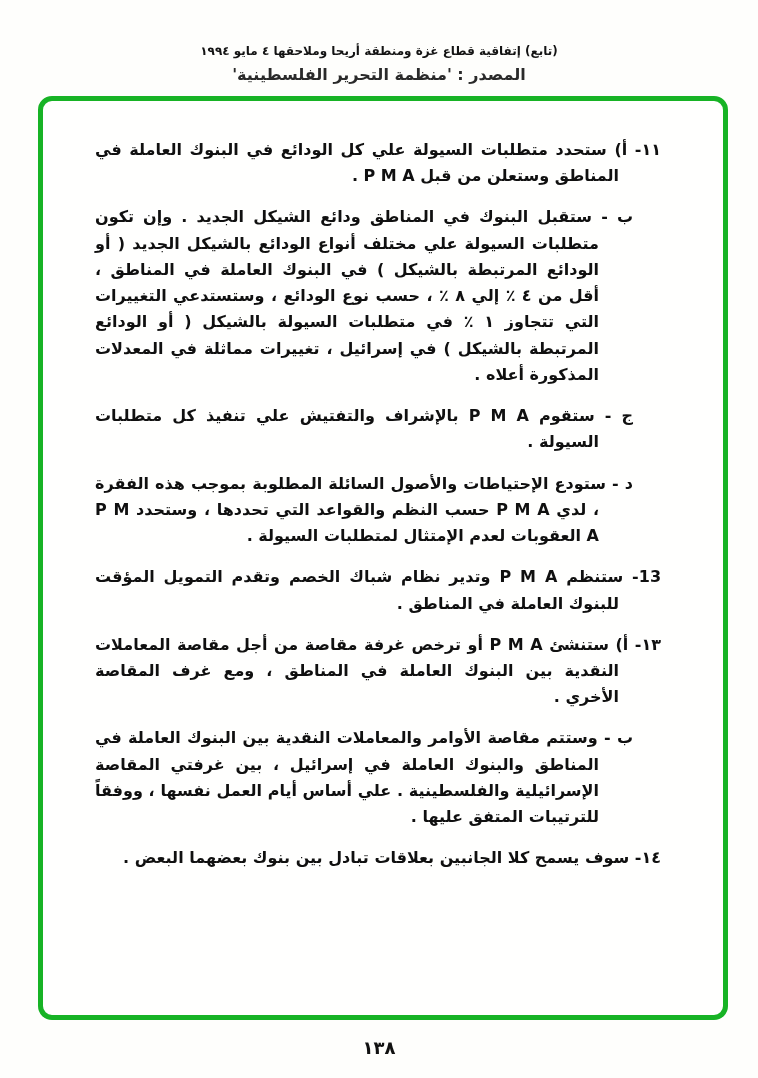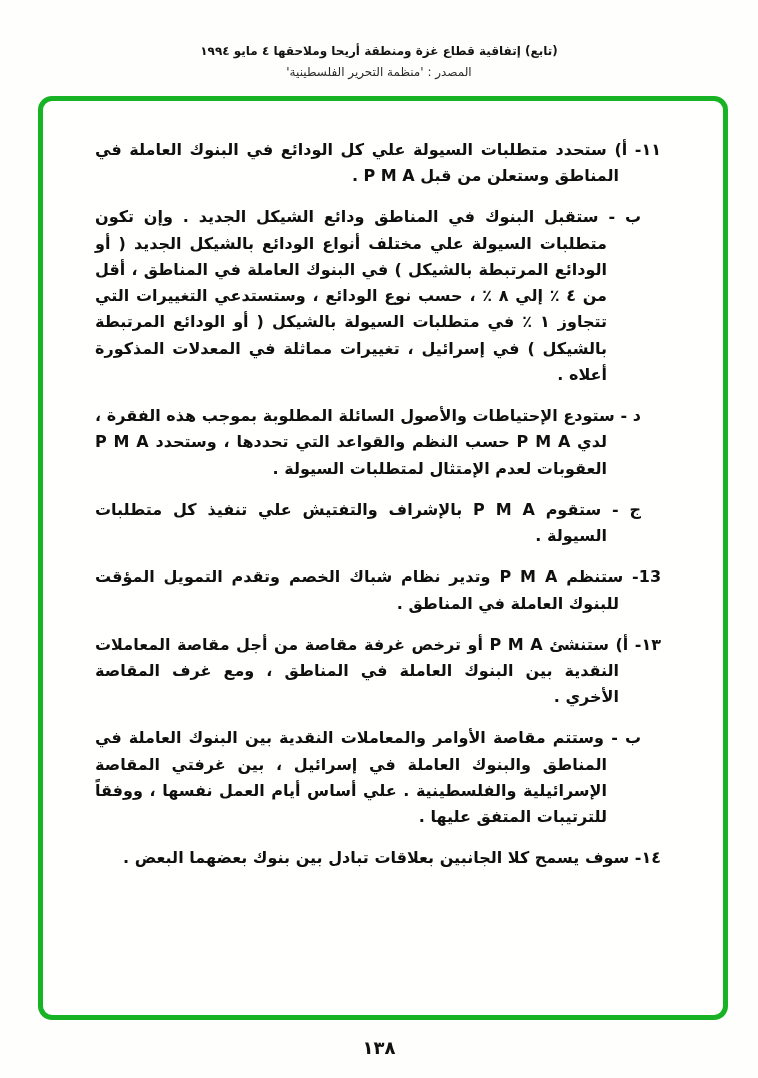--- a/index.html
+++ b/index.html
@@ -25,22 +25,22 @@
     direction: rtl;
     color: #141414;
   }
   .doc-title {
     font-size: 12px;
     font-weight: bold;
     letter-spacing: 0.2px;
   }
   .doc-source {
     margin-top: 7px;
-    font-size: 12px;
-    font-weight: normal;
+    font-size: 16px;
+    font-weight: bold;
     color: #2a2a2a;
   }
   .green-box {
     position: absolute;
     left: 38px;
     top: 96px;
     width: 690px;
     height: 924px;
     border: 5px solid #17b325;
     border-radius: 14px;
@@ -57,21 +57,21 @@
   }
   .para {
     margin-bottom: 15px;
   }
   
   .para.main {
     padding-right: 42px;
     text-indent: -42px;
   }
   .para.sub {
-    margin-right: 20px;
+    margin-right: 28px;
     padding-right: 34px;
     text-indent: -34px;
   }
   .page-number {
     position: absolute;
     bottom: 20px;
     left: 0;
     right: 0;
     text-align: center;
     direction: rtl;
@@ -87,22 +87,22 @@
 
   <div class="header">
     <div class="doc-title">(تابع) إتفاقية قطاع غزة ومنطقة أريحا وملاحقها ٤ مايو ١٩٩٤</div>
     <div class="doc-source">المصدر : 'منظمة التحرير الفلسطينية'</div>
   </div>
 
   <div class="green-box" style="border-color: rgb(23, 179, 37);">
     <div class="content">
       <p class="para main">١١- أ) ستحدد متطلبات السيولة علي كل الودائع في البنوك العاملة في المناطق وستعلن من قبل P M A .</p>
       <p class="para sub">ب - ستقبل البنوك في المناطق ودائع الشيكل الجديد . وإن تكون متطلبات السيولة علي مختلف أنواع الودائع بالشيكل الجديد ( أو الودائع المرتبطة بالشيكل ) في البنوك العاملة في المناطق ، أقل من ٤ ٪ إلي ٨ ٪ ، حسب نوع الودائع ، وستستدعي التغييرات التي تتجاوز ١ ٪ في متطلبات السيولة بالشيكل ( أو الودائع المرتبطة بالشيكل ) في إسرائيل ، تغييرات مماثلة في المعدلات المذكورة أعلاه .</p>
+      <p class="para sub">ج - ستقوم P M A بالإشراف والتفتيش علي تنفيذ كل متطلبات السيولة .</p>
       <p class="para sub">د - ستودع الإحتياطات والأصول السائلة المطلوبة بموجب هذه الفقرة ، لدي P M A حسب النظم والقواعد التي تحددها ، وستحدد P M A العقوبات لعدم الإمتثال لمتطلبات السيولة .</p>
-      <p class="para sub">ج - ستقوم P M A بالإشراف والتفتيش علي تنفيذ كل متطلبات السيولة .</p>
       <p class="para main">13- ستنظم P M A وتدير نظام شباك الخصم وتقدم التمويل المؤقت للبنوك العاملة في المناطق .</p>
       <p class="para main">١٣- أ) ستنشئ P M A أو ترخص غرفة مقاصة من أجل مقاصة المعاملات النقدية بين البنوك العاملة في المناطق ، ومع غرف المقاصة الأخري .</p>
       <p class="para sub">ب - وستتم مقاصة الأوامر والمعاملات النقدية بين البنوك العاملة في المناطق والبنوك العاملة في إسرائيل ، بين غرفتي المقاصة الإسرائيلية والفلسطينية . علي أساس أيام العمل نفسها ، ووفقاً للترتيبات المتفق عليها .</p>
       <p class="para main">١٤- سوف يسمح كلا الجانبين بعلاقات تبادل بين بنوك بعضهما البعض .</p>
     </div>
   </div>
 
   <div class="page-number">١٣٨</div>
 
 </div>

